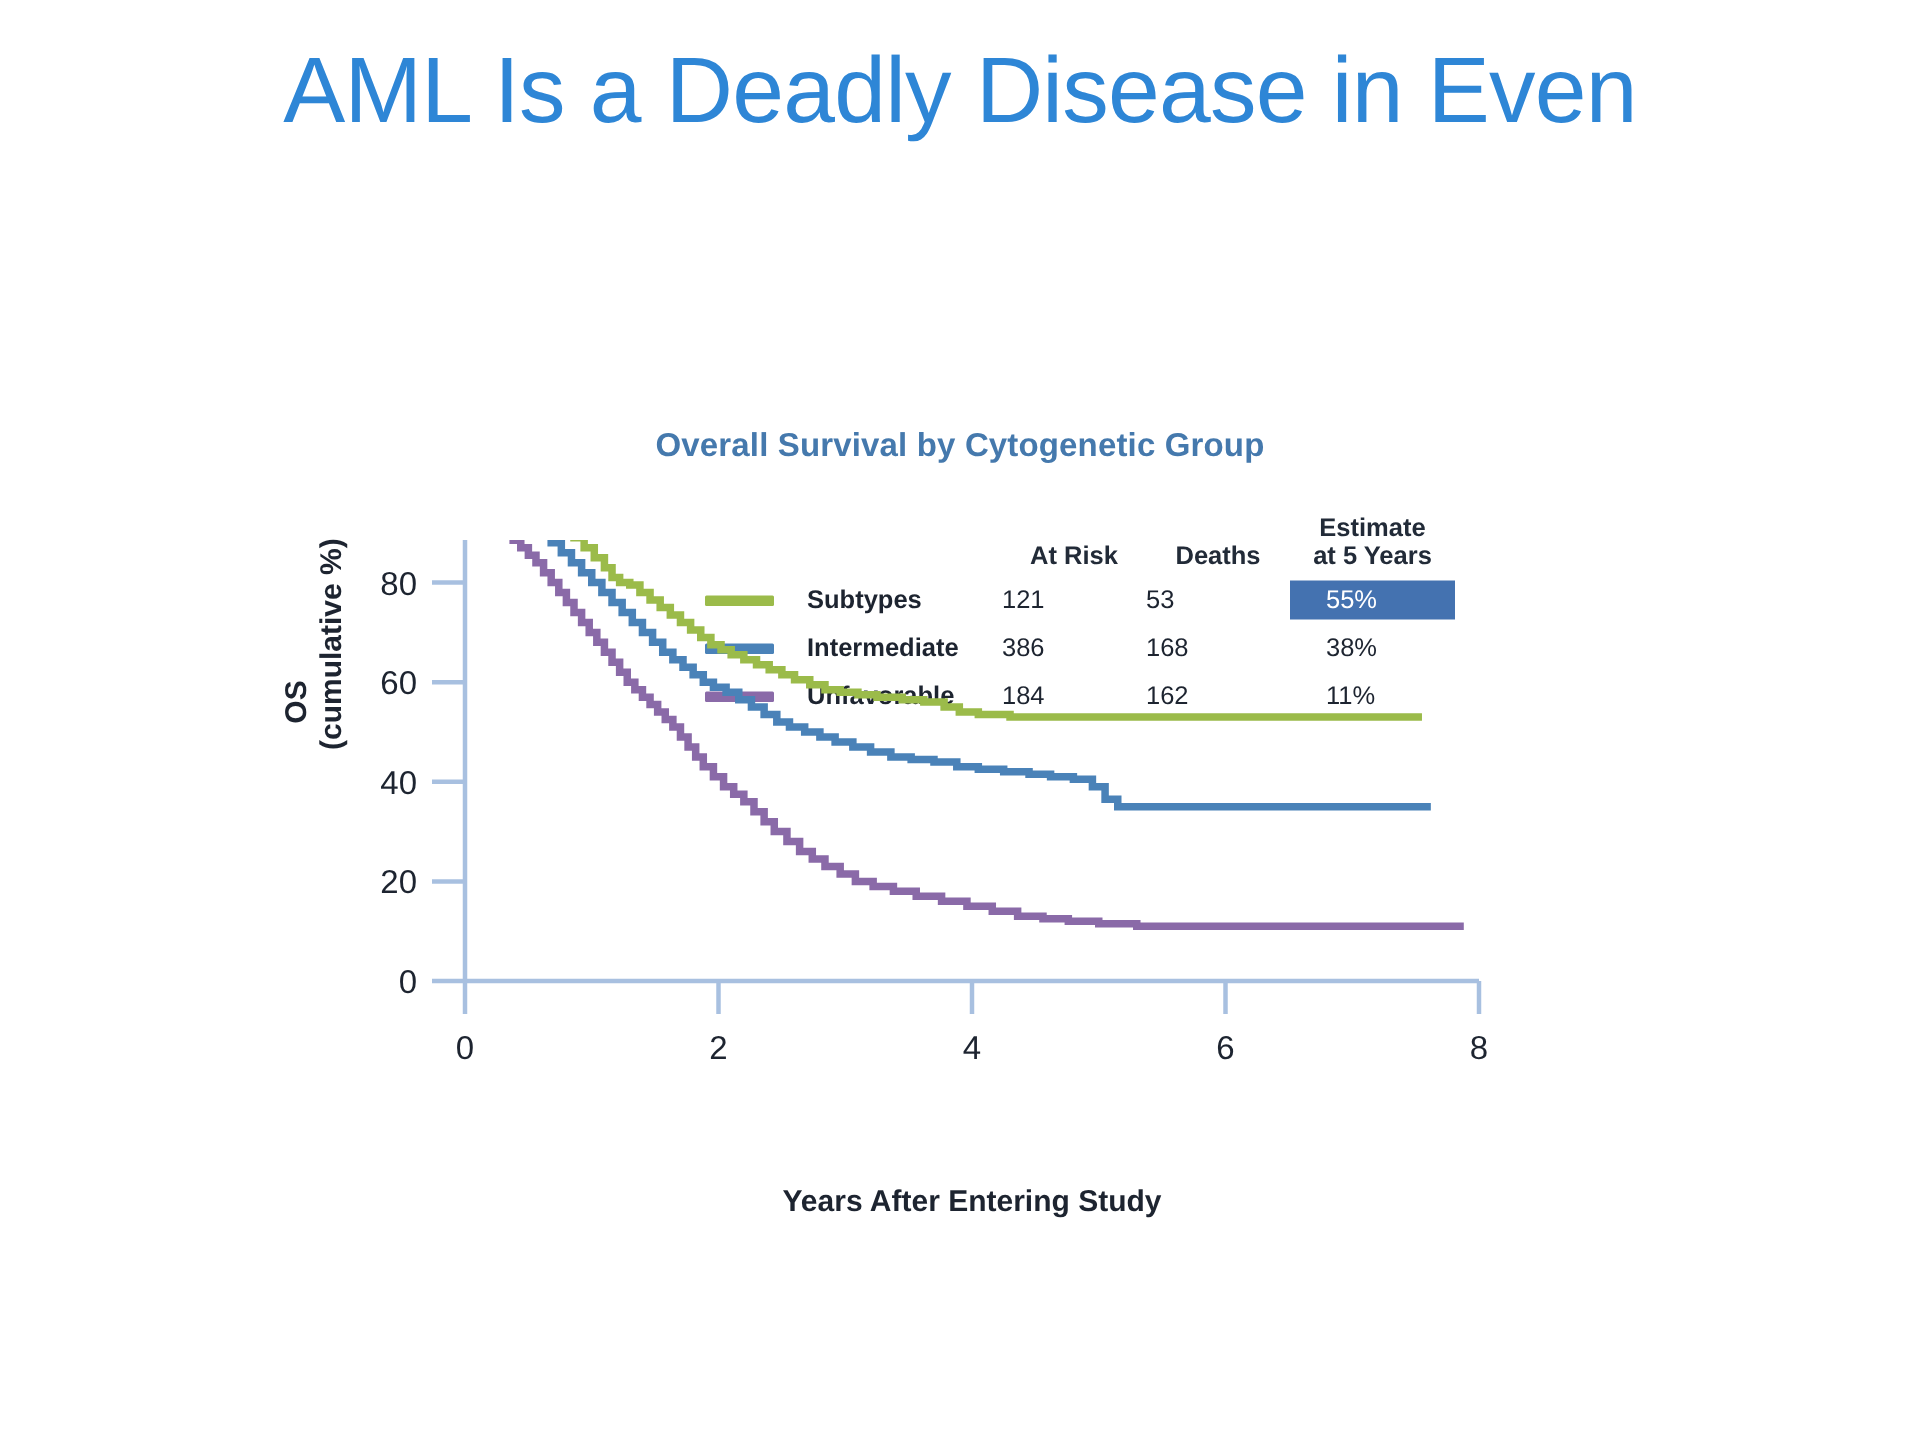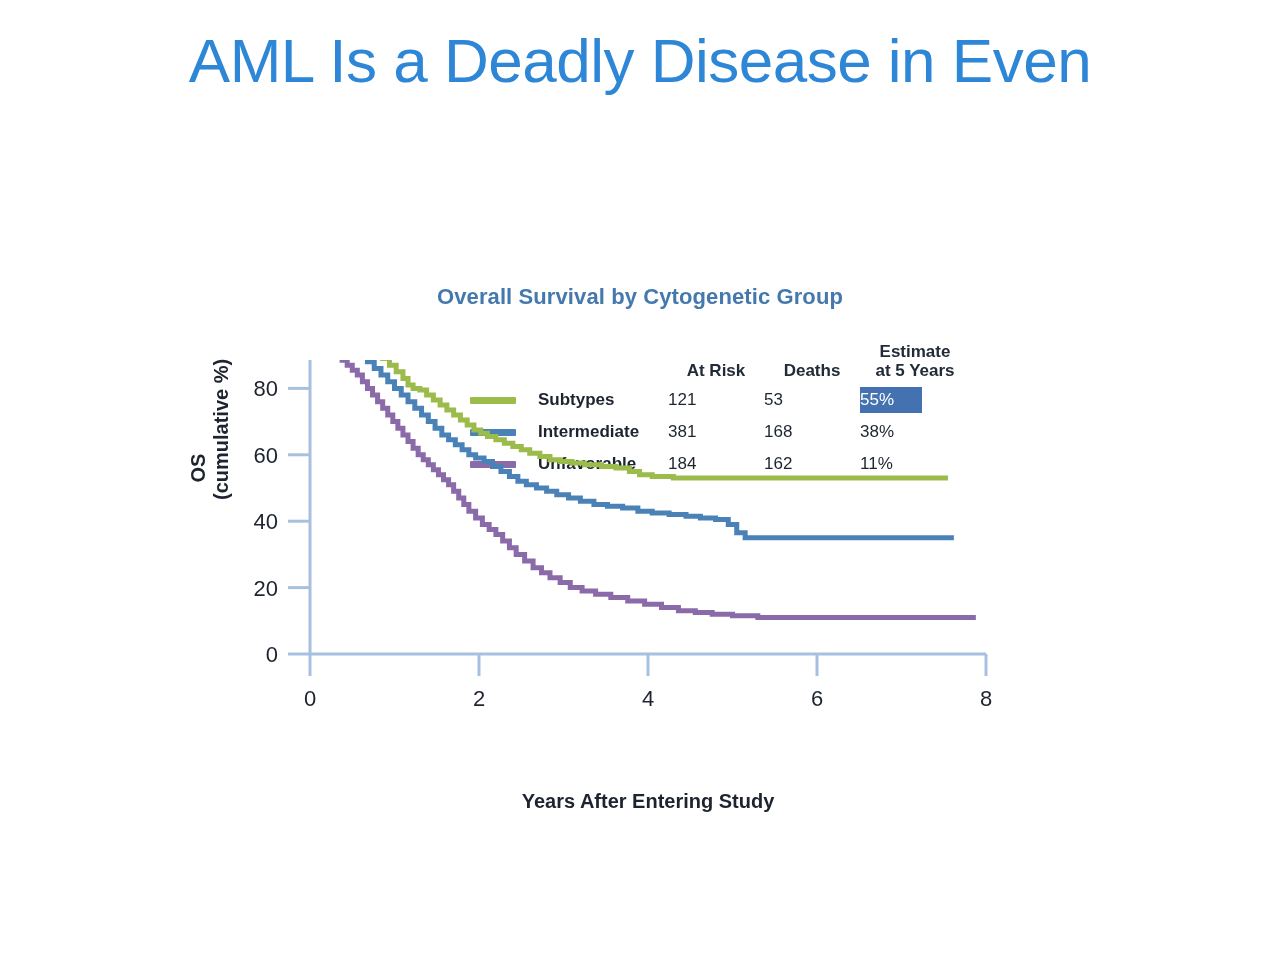--- a/index.html
+++ b/index.html
@@ -103,21 +103,21 @@
     border-radius: 1px;
     vertical-align: middle;
   }
   .col-atrisk { width: 96px; }
   .col-deaths { width: 96px; }
   .col-est    { width: 110px; }
 
   .est-val {
     display: inline-block;
     min-width: 62px;
-    padding: 3px 0;
+    padding: 3px 24px;
     font-size: 17px;
   }
   .est-val.highlight {
     background: #4472b0;
     color: #ffffff;
   }
 
   
   #plot-area {
     position: absolute;
@@ -194,21 +194,21 @@
           <tr>
             <td class="swatch-cell"><span class="swatch" style="background: rgb(155, 187, 74);"></span></td>
             <td class="group-name">Subtypes</td>
             <td class="col-atrisk">121</td>
             <td class="col-deaths">53</td>
             <td class="col-est"><span class="est-val highlight" style="background: rgb(68, 114, 176);">55%</span></td>
           </tr>
           <tr>
             <td class="swatch-cell"><span class="swatch" style="background: rgb(74, 130, 184);"></span></td>
             <td class="group-name">Intermediate</td>
-            <td class="col-atrisk">381</td>
+            <td class="col-atrisk">386</td>
             <td class="col-deaths">168</td>
             <td class="col-est"><span class="est-val">38%</span></td>
           </tr>
           <tr>
             <td class="swatch-cell"><span class="swatch" style="background: rgb(138, 106, 168);"></span></td>
             <td class="group-name">Unfavorable</td>
             <td class="col-atrisk">184</td>
             <td class="col-deaths">162</td>
             <td class="col-est"><span class="est-val">11%</span></td>
           </tr>

